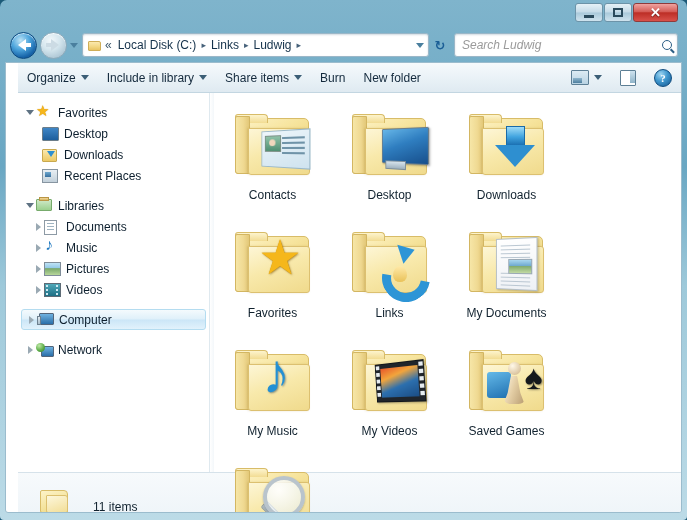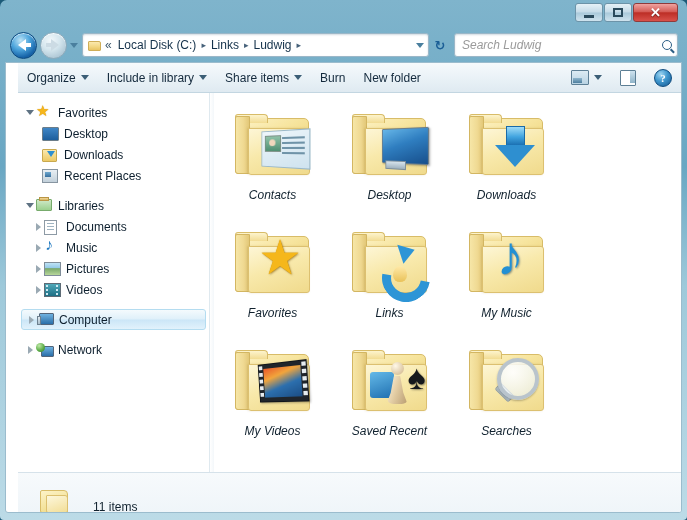--- a/index.html
+++ b/index.html
@@ -158,21 +158,21 @@
   .ic-comp:before{content:"";position:absolute;left:2px;top:0;width:13px;height:10px;
     border:1px solid #53657a;border-radius:1px;background:linear-gradient(180deg,#6fb2e0 0%,#2a6ea8 100%);}
   .ic-comp:after{content:"";position:absolute;left:0;top:3px;width:4px;height:9px;
     background:linear-gradient(180deg,#dfe9f0,#a9bdca);border:1px solid #6d808f;box-sizing:border-box;}
   .ic-net{width:16px;height:13px;margin-top:1px;position:relative;}
   .ic-net:before{content:"";position:absolute;left:5px;top:3px;width:11px;height:9px;
     border:1px solid #53657a;border-radius:1px;background:linear-gradient(180deg,#6fb2e0,#2a6ea8);}
   .ic-net:after{content:"";position:absolute;left:0;top:0;width:9px;height:9px;border-radius:50%;
     background:radial-gradient(circle at 35% 30%,#bfe9a8 0%,#5fae4a 55%,#2e7a2a 100%);}
   
-  .content{flex:1;background:#fff;position:relative;padding-top:8px;box-sizing:border-box;font-style:italic;}
+  .content{flex:1;background:#fff;position:relative;padding-top:8px;box-sizing:border-box;}
   .grid{display:flex;flex-wrap:wrap;}
   .cell{width:117px;height:118px;display:flex;flex-direction:column;align-items:center;
     justify-content:flex-start;}
   .cell .iconwrap{height:88px;display:flex;align-items:center;justify-content:center;}
   .cell .lbl{font-size:12px;color:#11222f;text-align:center;line-height:13px;}
   
   .folder{position:relative;width:76px;height:62px;}
   .folder .back{
     position:absolute;left:0;top:4px;width:74px;height:56px;border-radius:2px 5px 3px 3px;
     background:linear-gradient(150deg,#fdf3c8 0%,#f7e59f 38%,#eed67f 70%,#e6c863 100%);
@@ -568,20 +568,35 @@
                 <div class="ovl ov-links">
                     <i></i>
                     <u></u>
                     <b></b>
                   </div>
               </div>
             </div>
             <div class="lbl">Links</div>
           </div>
 
+          <div class="cell">
+            <div class="iconwrap">
+              <div class="folder">
+                <div class="back"></div>
+                  <div class="tab"></div>
+                  <div class="spine"></div>
+                <div class="ovl ov-mydocs">
+                    <u></u>
+                    <i></i>
+                  </div>
+                <div class="front"></div>
+              </div>
+            </div>
+            <div class="lbl">My Documents</div>
+          </div>
 
           <div class="cell">
             <div class="iconwrap">
               <div class="folder">
                 <div class="back"></div>
                   <div class="tab"></div>
                   <div class="spine"></div>
                 <div class="front"></div>
                 <div class="ovl ov-music"></div>
               </div>
@@ -613,21 +628,21 @@
                   <div class="tab"></div>
                   <div class="spine"></div>
                 <div class="front"></div>
                 <div class="ovl ov-games">
                   <div class="puz"></div>
                   <div class="spade">♠</div>
                   <div class="pawn"></div>
                 </div>
               </div>
             </div>
-            <div class="lbl">Saved Recent</div>
+            <div class="lbl">Saved Games</div>
           </div>
 
           <div class="cell">
             <div class="iconwrap">
               <div class="folder">
                 <div class="back"></div>
                   <div class="tab"></div>
                   <div class="spine"></div>
                 <div class="front"></div>
                 <div class="ovl ov-srch">

